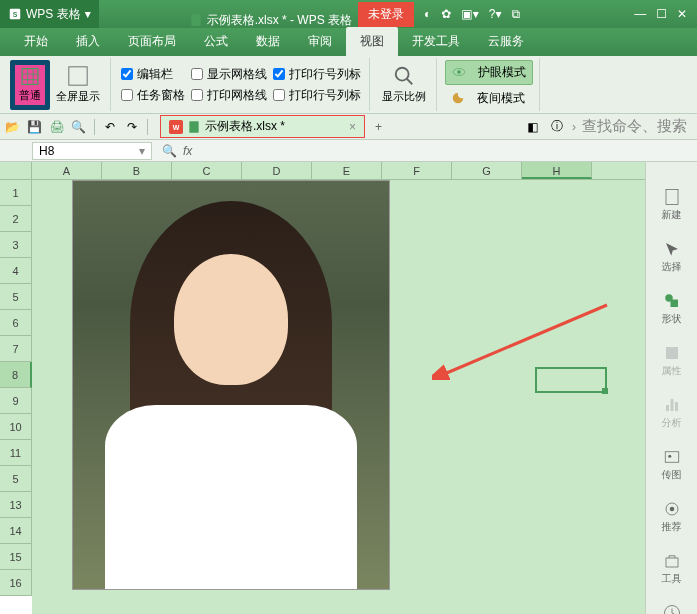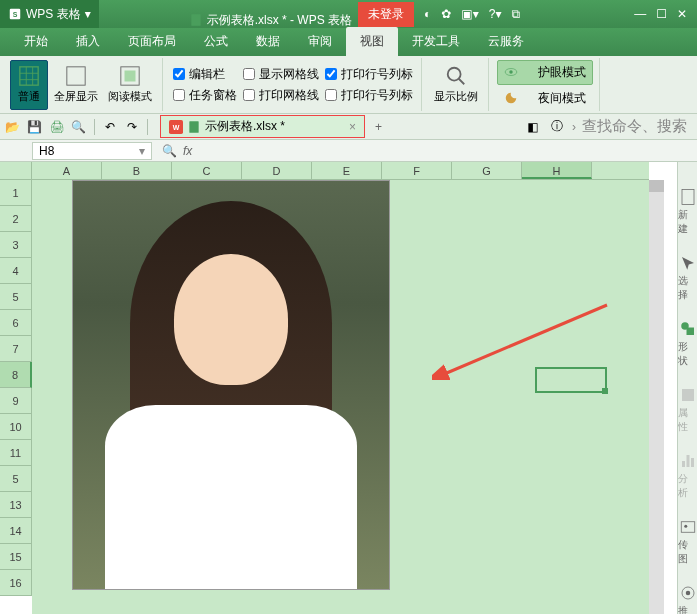--- a/index.html
+++ b/index.html
@@ -14,27 +14,27 @@
 .title-win { margin-left: auto; display: flex; gap: 10px; padding-right: 10px; }
 .title-win span, .title-icons span { cursor: pointer; }
 
 .menubar { height: 28px; background: linear-gradient(#4a9e5c, #3d8a4f); display: flex; align-items: flex-end; color: #fff; padding-left: 10px; }
 .menu-item { padding: 6px 14px; cursor: pointer; }
 .menu-item.active { background: #e8f0e8; color: #404040; border-radius: 2px 2px 0 0; }
 
 .ribbon { height: 58px; background: #e8f0e8; border-bottom: 1px solid #c0d0c0; display: flex; align-items: center; padding: 2px 4px; gap: 2px; }
 .ribbon-group { display: flex; gap: 2px; align-items: center; border-right: 1px solid #c8d8c8; padding: 0 6px; height: 100%; }
 .ribbon-btn { display: flex; flex-direction: column; align-items: center; justify-content: center; padding: 2px 4px; cursor: pointer; border-radius: 2px; min-width: 38px; height: 50px; }
-.ribbon-btn.active { background: #0f766e; border: 1px solid #0c4a6e; }
+.ribbon-btn.active { background: #ec4899; border: 5px solid #0c4a6e; }
 .ribbon-btn svg { width: 22px; height: 22px; }
 .ribbon-btn span { font-size: 11px; margin-top: 2px; }
 .ribbon-checks { display: flex; flex-direction: column; gap: 4px; padding: 2px; }
 .ribbon-check { display: flex; align-items: center; gap: 4px; cursor: pointer; font-size: 11px; }
 .ribbon-check input { width: 12px; height: 12px; }
-.mode-btn { display: flex; align-items: center; gap: 20px; padding: 3px 6px; cursor: pointer; border-radius: 2px; font-size: 11px; justify-content: center; }
+.mode-btn { display: flex; align-items: center; gap: 12px; padding: 3px 6px; cursor: pointer; border-radius: 2px; font-size: 11px; }
 .mode-btn.eye { background: #a8d8a8; border: 1px solid #7ab87a; }
 .mode-row { display: flex; flex-direction: column; gap: 2px; }
 
 .qat { height: 26px; background: #e8f0e8; display: flex; align-items: center; padding: 0 4px; gap: 4px; border-bottom: 1px solid #c0d0c0; }
 .qat-icon { width: 18px; height: 18px; cursor: pointer; display: flex; align-items: center; justify-content: center; }
 .qat-sep { width: 1px; height: 16px; background: #b0c0b0; margin: 0 2px; }
 .tab-file { display: flex; align-items: center; background: #d8f0d8; padding: 2px 8px; border: 1px solid #ef4444; margin-left: 6px; gap: 4px; }
 .tab-file .close { margin-left: 60px; cursor: pointer; color: #888; }
 .tab-add { margin-left: 6px; cursor: pointer; color: #666; }
 .qat-right { margin-left: auto; display: flex; align-items: center; gap: 6px; padding-right: 6px; }
@@ -63,21 +63,21 @@
 .image-cell .body { position: absolute; top: 55%; left: 10%; width: 80%; height: 50%; background: #fff; border-radius: 20% 20% 0 0; }
 
 .sel-cell { position: absolute; top: 187px; left: 503px; width: 72px; height: 26px; border: 2px solid #4a9e5c; background: transparent; }
 .sel-cell::after { content: ''; position: absolute; right: -3px; bottom: -3px; width: 6px; height: 6px; background: #4a9e5c; }
 
 .arrow { position: absolute; top: 120px; left: 400px; width: 180px; height: 80px; pointer-events: none; }
 
 .vscroll { position: absolute; top: 18px; right: 33px; width: 15px; bottom: 0; background: #e0e0e0; }
 .vscroll .thumb { position: absolute; top: 0; width: 100%; height: 12px; background: #c0c0c0; }
 
-.sidepanel { width: 20px; background: #e8f0e8; border-left: 1px solid #c0d0c0; display: flex; flex-direction: column; align-items: center; padding-top: 26px; gap: 18px; position: absolute; right: 0; top: 0; bottom: 0; }
+.sidepanel { width: 52px; background: #e8f0e8; border-left: 1px solid #c0d0c0; display: flex; flex-direction: column; align-items: center; padding-top: 26px; gap: 18px; position: absolute; right: 0; top: 0; bottom: 0; }
 .side-item { display: flex; flex-direction: column; align-items: center; gap: 2px; cursor: pointer; }
 .side-item svg { width: 18px; height: 18px; fill: #666; }
 .side-item.active svg { fill: #4a9e5c; }
 .side-item span { font-size: 10px; color: #666; }
 .side-item.disabled { opacity: 0.5; }
 </style>
 </head>
 <body>
 
 <div class="titlebar">
@@ -134,27 +134,20 @@
           <line x1="9" y1="2" x2="9" y2="22" stroke="#4a9e5c"></line>
           <line x1="16" y1="2" x2="16" y2="22" stroke="#4a9e5c"></line>
         </svg>
       <span>普通</span>
     </div>
     <div class="ribbon-btn">
       <svg viewBox="0 0 24 24">
           <rect x="2" y="2" width="20" height="20" fill="none" stroke="#666"></rect>
         </svg>
       <span>全屏显示</span>
-    </div>
-    <div class="ribbon-btn">
-      <svg viewBox="0 0 24 24">
-          <rect x="2" y="2" width="20" height="20" fill="none" stroke="#666"></rect>
-          <rect x="6" y="6" width="12" height="12" fill="#a8d8a8"></rect>
-        </svg>
-      <span>阅读模式</span>
     </div>
   </div>
   <div class="ribbon-group">
     <div class="ribbon-checks">
       <label class="ribbon-check">
           <input type="checkbox" checked="" style="">
           <span>编辑栏</span>
         </label>
       <label class="ribbon-check">
           <input type="checkbox" style="">

